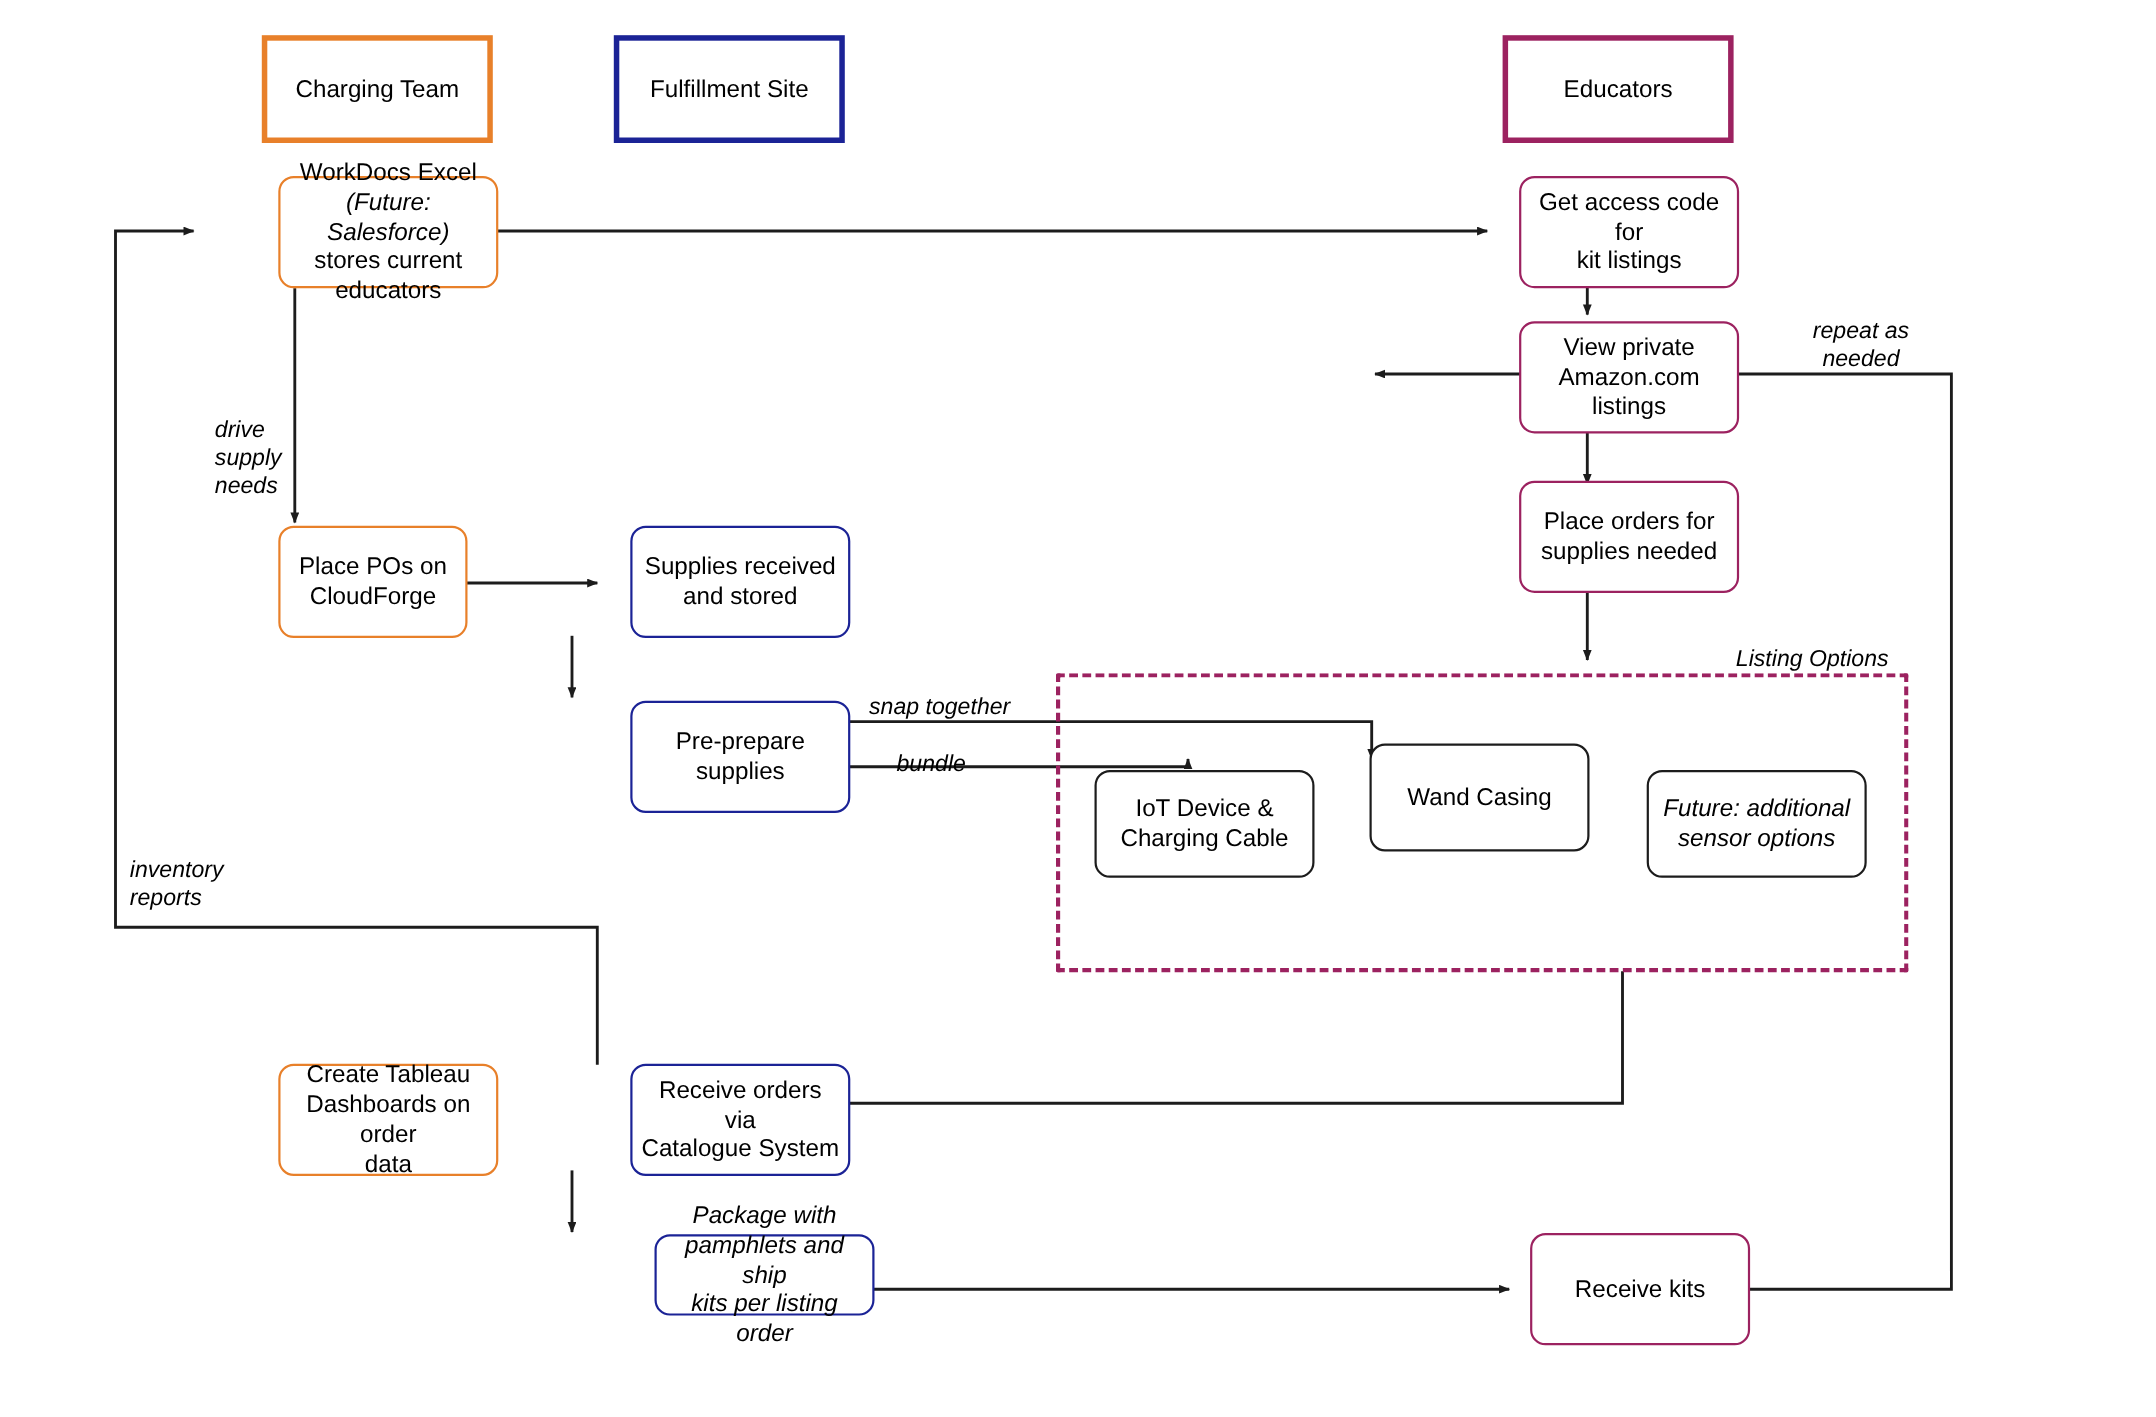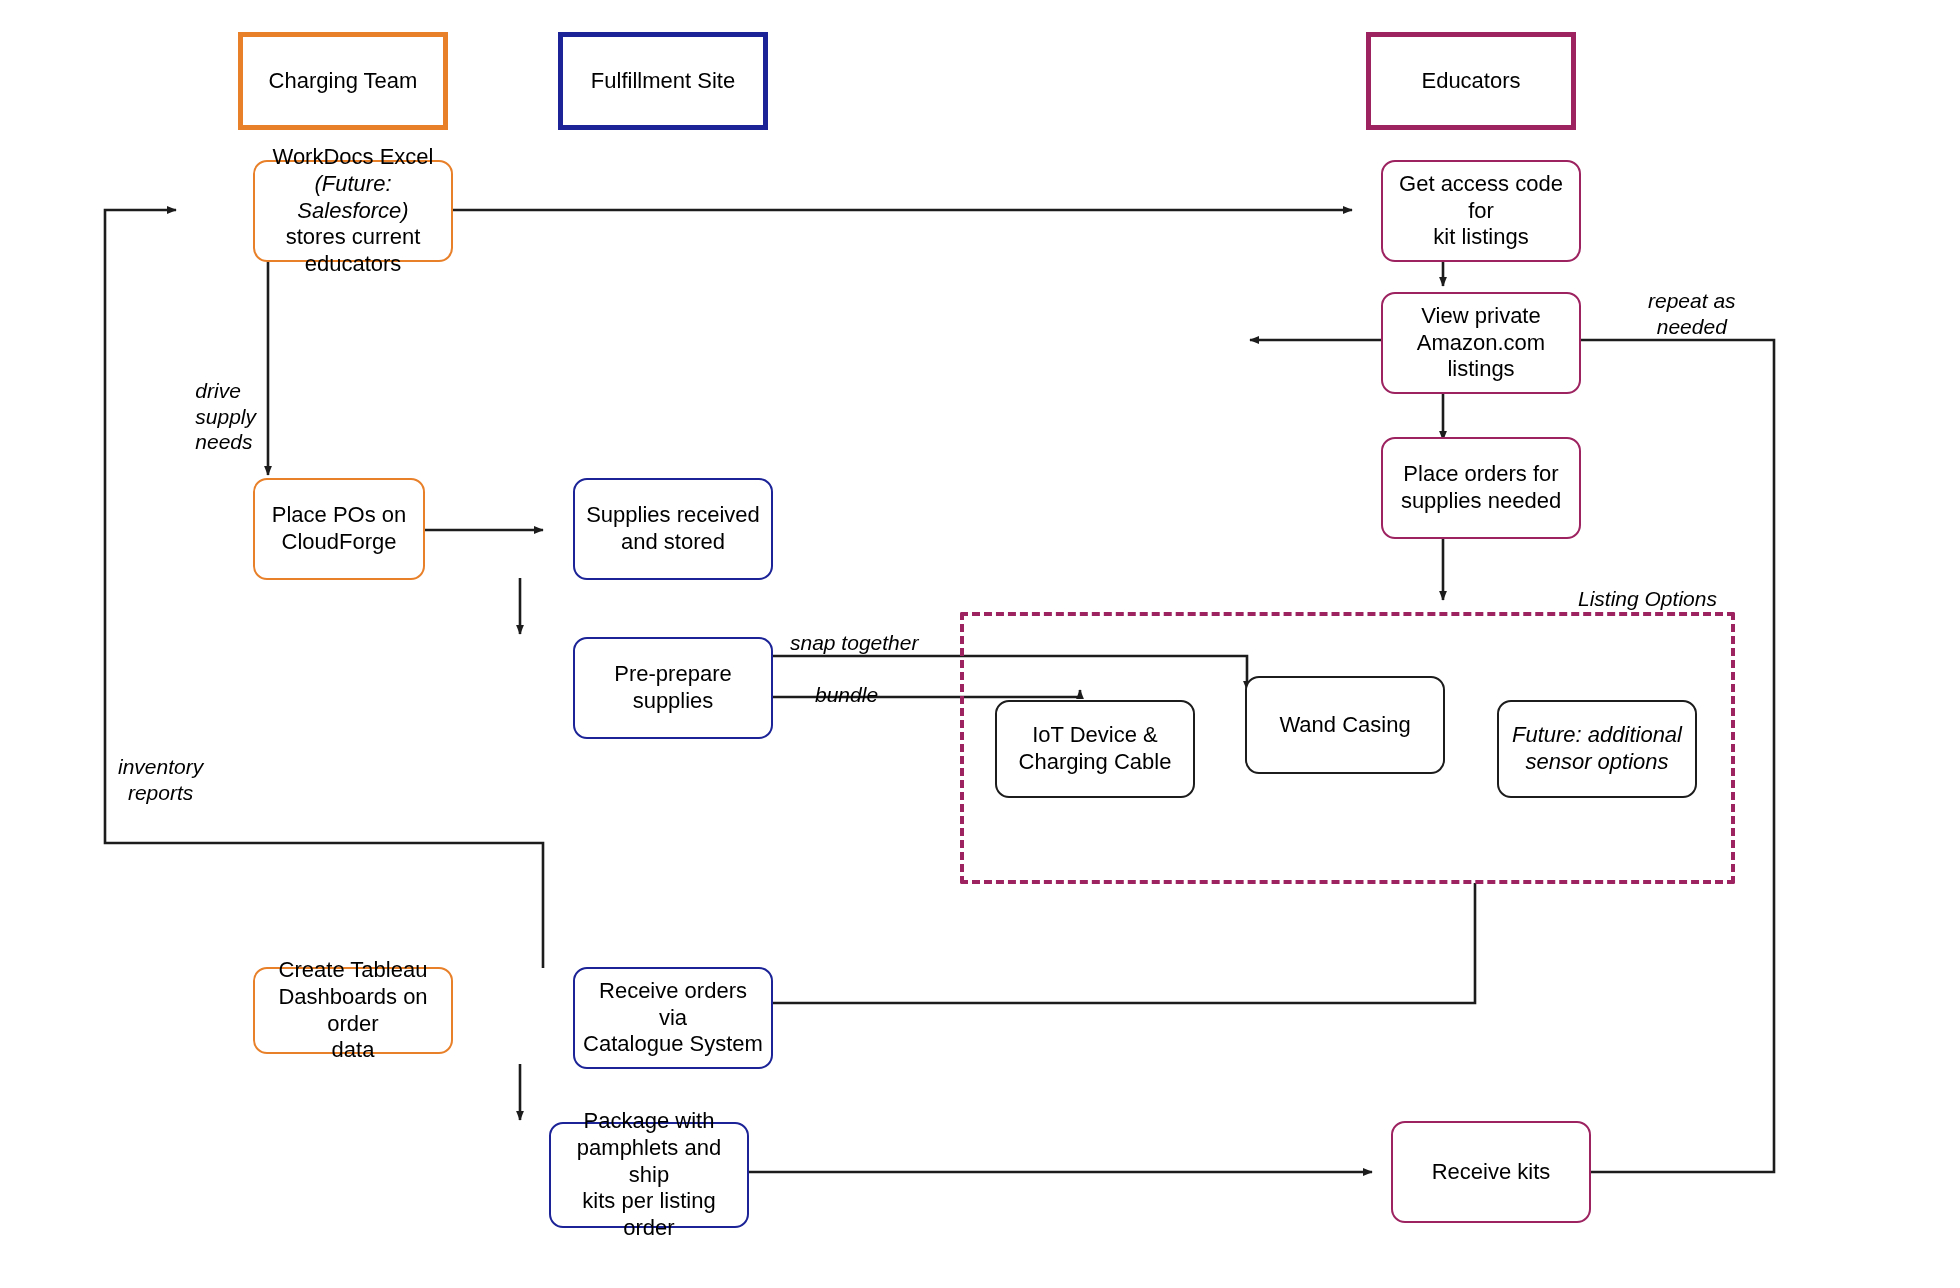--- a/index.html
+++ b/index.html
@@ -146,41 +146,41 @@
 
   <div class="node proc" style="left:238px; top:160px; width:200px; height:102px; border-color:#E8802A;">
     <span class="lbl"><span>WorkDocs Excel</span><br><span class="ital">(Future: Salesforce)</span><br><span>stores current</span><br><span>educators</span></span>
   </div>
 
   <div class="node proc" style="left:238px; top:478px; width:172px; height:102px; border-color:#E8802A;">
     <span class="lbl">Place POs on
 CloudForge</span>
   </div>
 
-  <div class="node proc" style="left:238px; top:967px; width:200px; height:87px; border-color:#E8802A;">
+  <div class="node proc" style="left:238px; top:967px; width:200px; height:102px; border-color:#E8802A;">
     <span class="lbl">Create Tableau
 Dashboards on order
 data</span>
   </div>
 
   <div class="node proc" style="left:558px; top:478px; width:200px; height:102px; border-color:#1B2396;">
     <span class="lbl">Supplies received
 and stored</span>
   </div>
 
   <div class="node proc" style="left:558px; top:637px; width:200px; height:102px; border-color:#1B2396;">
     <span class="lbl">Pre-prepare supplies</span>
   </div>
 
   <div class="node proc" style="left:558px; top:967px; width:200px; height:102px; border-color:#1B2396;">
     <span class="lbl">Receive orders via
 Catalogue System</span>
   </div>
 
-  <div class="node proc" style="left:534px; top:1122px; width:200px; height:106px; border-color:#1B2396;">
+  <div class="node proc" style="left:580px; top:1122px; width:200px; height:74px; border-color:#1B2396;font-style:italic;">
     <span class="lbl">Package with
 pamphlets and ship
 kits per listing order</span>
   </div>
 
   <div class="node proc" style="left:1366px; top:160px; width:200px; height:102px; border-color:#9C2260;">
     <span class="lbl">Get access code for
 kit listings</span>
   </div>
 
@@ -213,19 +213,19 @@
   </div>
 
   <div class="edge-label" style="left:256px; top:345px; transform:translateX(-100%);margin-top:33px;">drive
 supply
 needs</div>
 
   <div class="edge-label" style="left:790px; top:630px;">snap together</div>
 
   <div class="edge-label" style="left:815px; top:682px;">bundle</div>
 
-  <div class="edge-label" style="left:118px; top:754px;text-align:center;">inventory
+  <div class="edge-label" style="left:118px; top:778px;">inventory
 reports</div>
 
   <div class="edge-label" style="left:1648px; top:288px; text-align:center;">repeat as
 needed</div>
 
 </div>
 
 </body></html>

